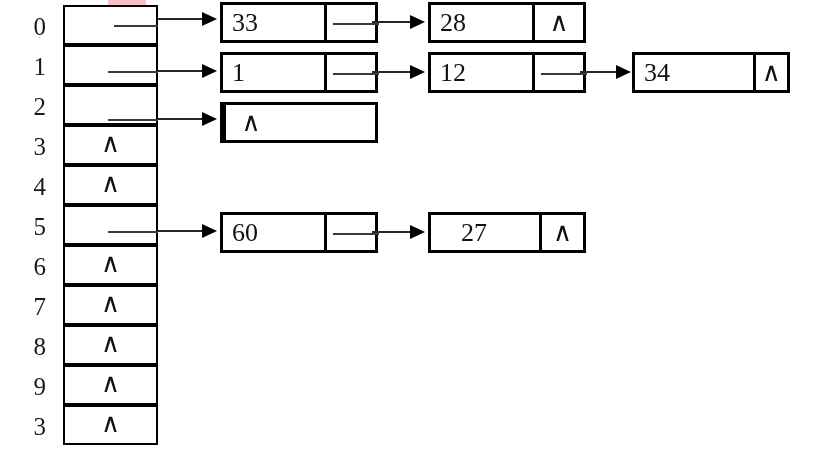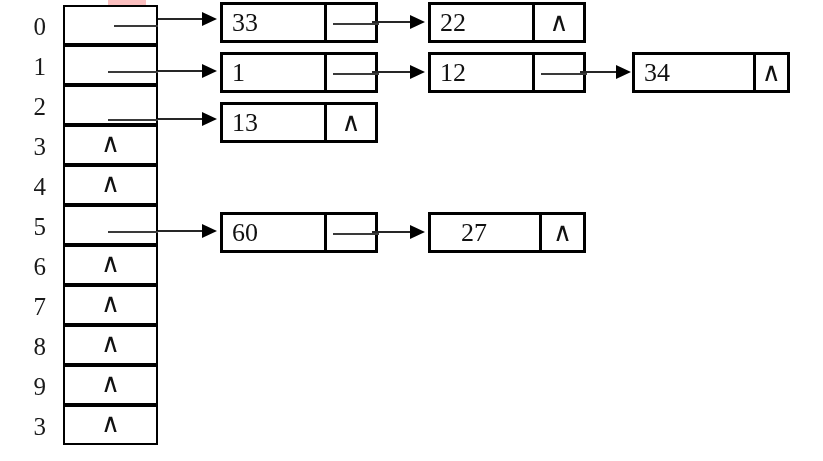--- a/index.html
+++ b/index.html
@@ -179,21 +179,21 @@
     <div class="cell-data" style="width:105px;">33</div>
     <div class="cell-ptr" style="width:53px;">
       <div class="ptr-stub"></div>
     </div>
   </div>
 
   <div class="arrow-line" style="left:372px; top:21px; width:40px;"></div>
   <div class="arrow-head" style="left:410px; top:15px;"></div>
 
   <div class="node" style="left:428px; top:2px; width:158px;">
-    <div class="cell-data" style="width:105px;">22</div>
+    <div class="cell-data" style="width:105px;">28</div>
     <div class="cell-ptr" style="width:53px;">∧</div>
   </div>
 
   <div class="arrow-line" style="left:158px; top:70px; width:45px;"></div>
   <div class="arrow-head" style="left:202px; top:64px;"></div>
 
   <div class="node" style="left:220px; top:52px; width:158px;">
     <div class="cell-data" style="width:105px;">1</div>
     <div class="cell-ptr" style="width:53px;">
       <div class="ptr-stub"></div>
@@ -215,21 +215,20 @@
 
   <div class="node" style="left:632px; top:52px; width:158px;gap:48px;">
     <div class="cell-data" style="width:105px;">34</div>
     <div class="cell-ptr" style="width:53px;">∧</div>
   </div>
 
   <div class="arrow-line" style="left:158px; top:118px; width:45px;"></div>
   <div class="arrow-head" style="left:202px; top:112px;"></div>
 
   <div class="node" style="left:220px; top:102px; width:158px;">
-    <div class="cell-data" style="width:105px;">13</div>
     <div class="cell-ptr" style="width:53px;">∧</div>
   </div>
 
   <div class="arrow-line" style="left:158px; top:230px; width:45px;"></div>
   <div class="arrow-head" style="left:202px; top:224px;"></div>
 
   <div class="node" style="left:220px; top:212px; width:158px;">
     <div class="cell-data" style="width:105px;">60</div>
     <div class="cell-ptr" style="width:53px;">
       <div class="ptr-stub"></div>

